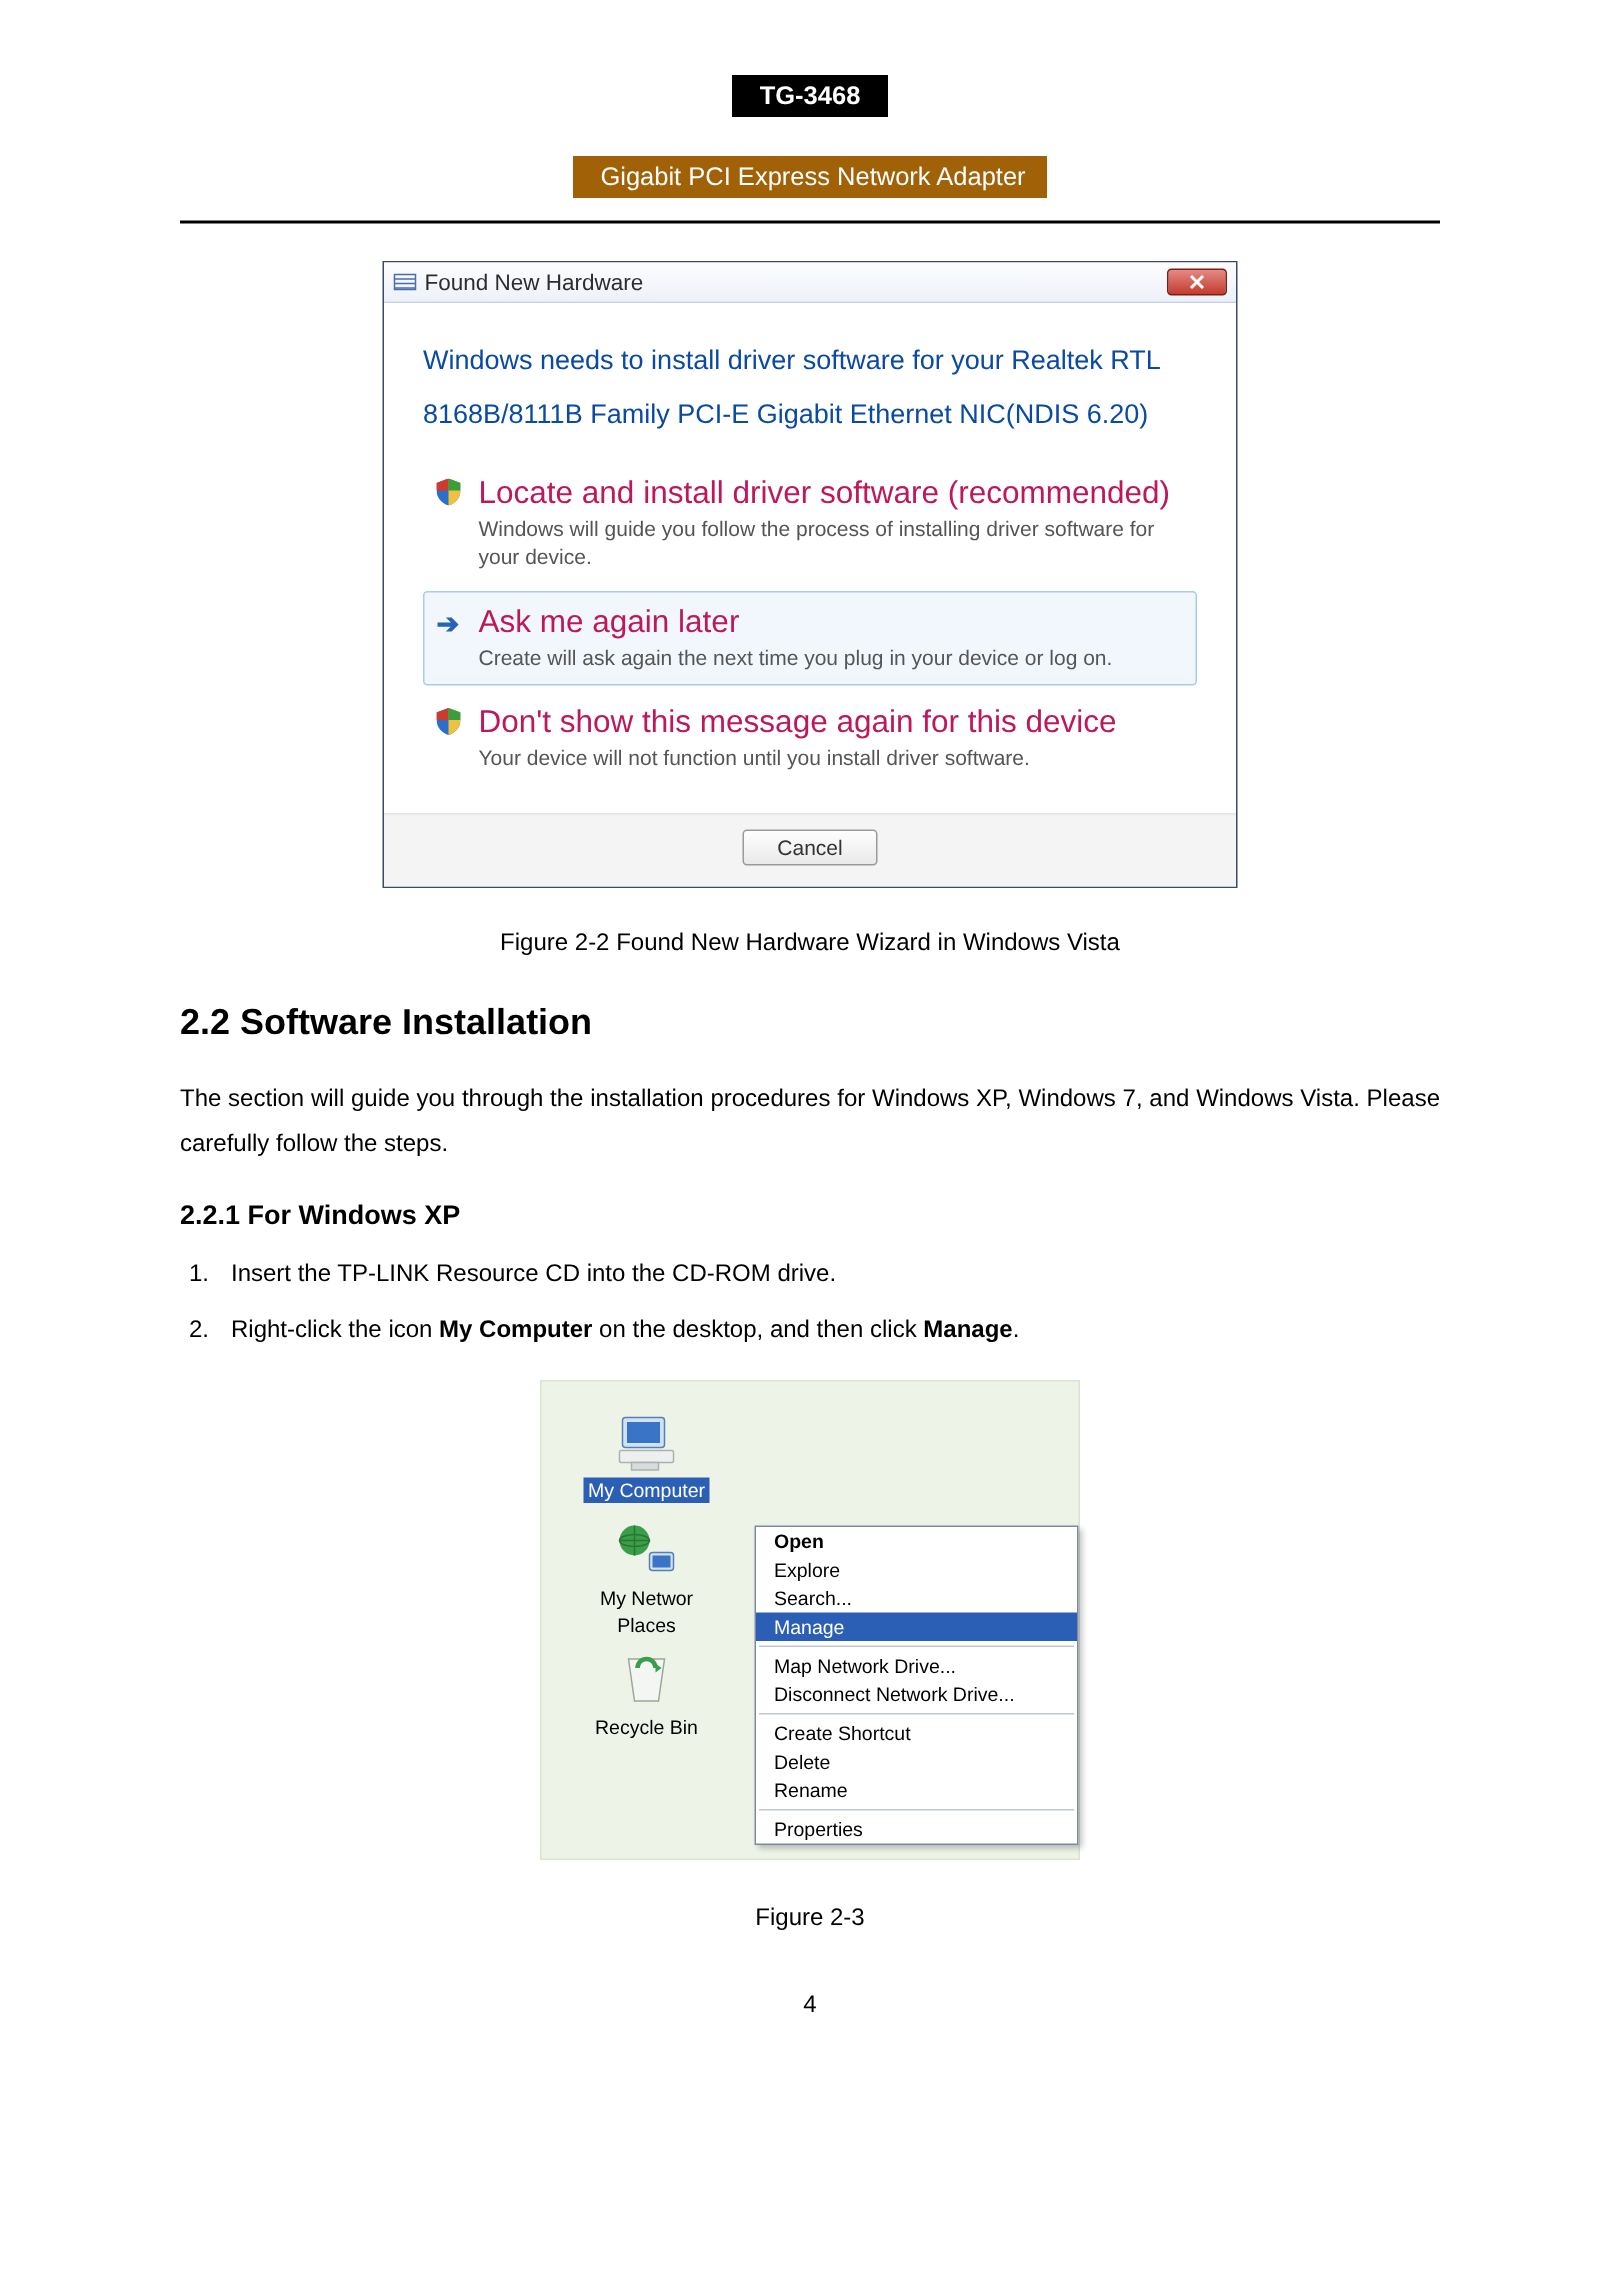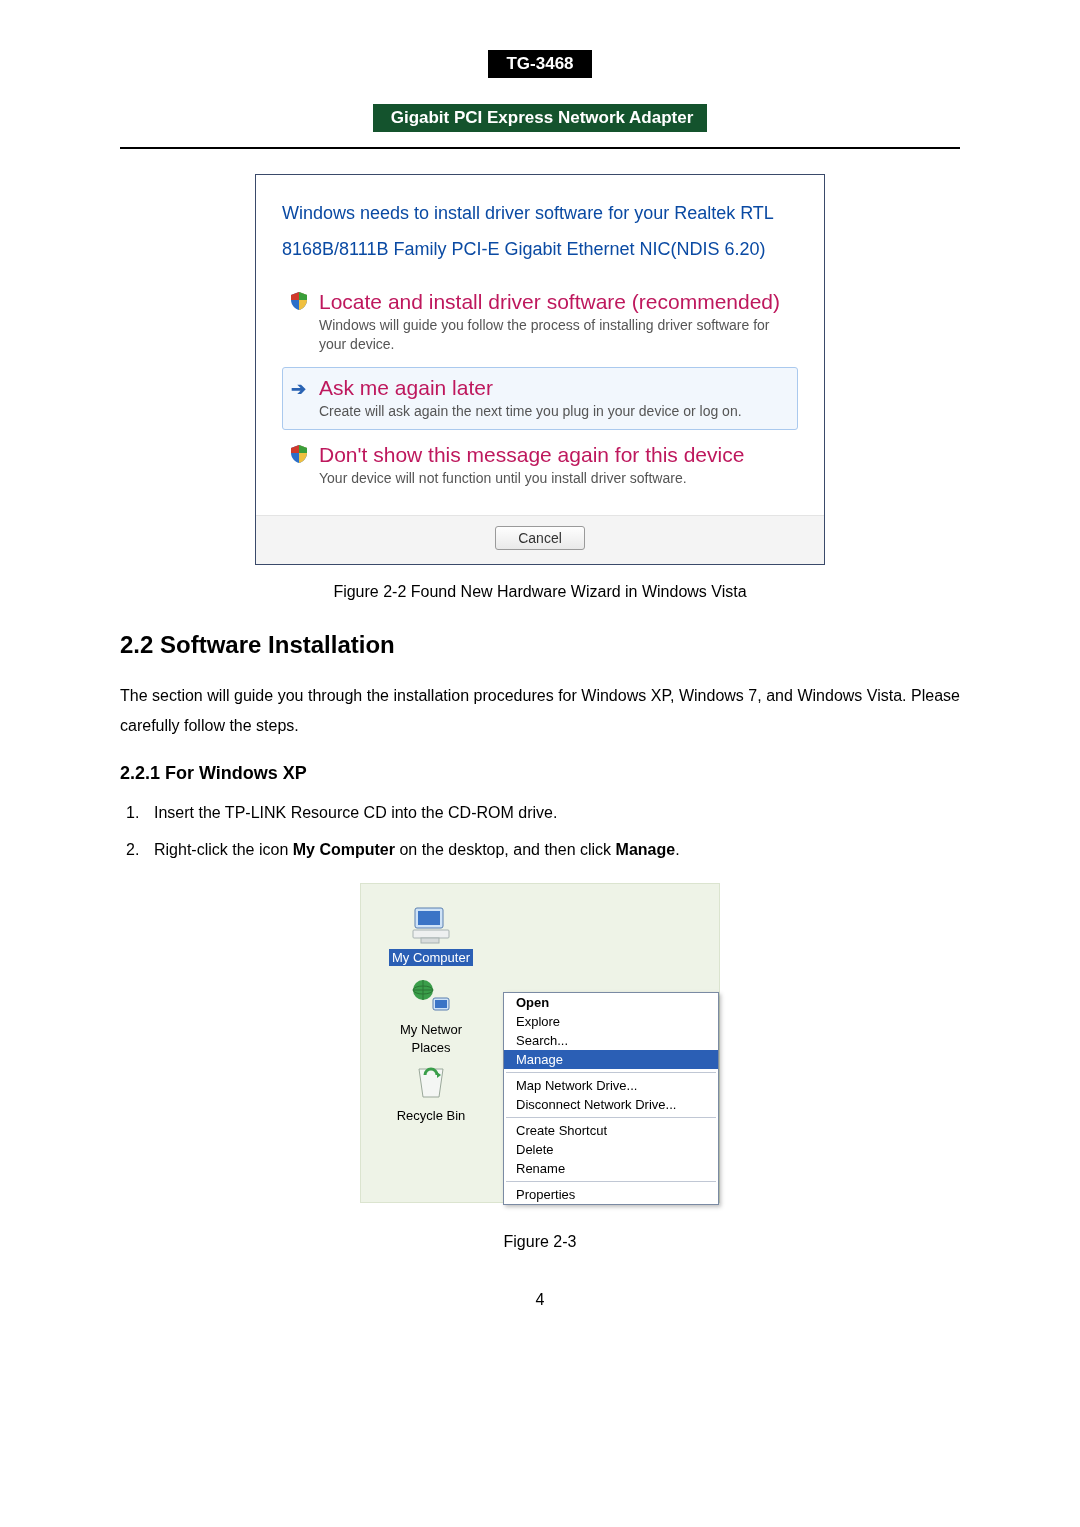--- a/index.html
+++ b/index.html
@@ -1,69 +1,85 @@
 <!DOCTYPE html>
 <html><head>
 <meta charset="utf-8">
 <style>
   * { box-sizing: border-box; margin: 0; padding: 0; }
   body { font-family: Arial, sans-serif; background: #fff; width: 1080px; height: 1527px; padding: 50px 120px; color: #000; }
   .header-bar { display: flex; align-items: center; margin-bottom: 15px; flex-direction: column; }
   .header-model { background: #000; color: #fff; font-weight: bold; font-size: 17px; padding: 4px 18px; }
-  .header-title { background: #14532d; color: #fff; font-weight: bold; font-size: 17px; padding: 4px 14px 4px 18px; flex: 1; }
+  .header-title { background: #a16207; color: #fff; font-weight: normal; font-size: 17px; padding: 4px 14px 4px 18px; flex: 1; }
   .header-gap { width: 14px; background: #fff; height: 26px; }
   .header-rule { border-top: 2px solid #000; margin-bottom: 25px; }
   .dialog { width: 570px; margin: 0 auto 18px; border: 1px solid #3a4a6a; font-family: "Segoe UI", Tahoma, sans-serif; background: #fff; }
   .dialog-titlebar { display: flex; align-items: center; background: linear-gradient(#fdfdff, #ecf1f9); border-bottom: 1px solid #c8d2e6; padding: 4px 6px; }
   .dialog-titlebar-icon { width: 16px; height: 14px; margin-right: 5px; display: inline-flex; align-items: center; justify-content: center; }
   .dialog-titlebar-text { font-size: 15px; color: #2d2d2d; flex: 1; }
   .dialog-close { width: 40px; height: 18px; background: linear-gradient(#e48a85, #c43b2e); border: 1px solid #7a1f16; border-radius: 3px; display: flex; align-items: center; justify-content: center; color: #fff; font-weight: bold; font-size: 12px; }
   .dialog-body { padding: 20px 26px 14px; }
   .dialog-need { color: #0a4aa3; font-size: 18px; line-height: 2.0; margin-bottom: 14px; }
   .option { border: 1px solid transparent; border-radius: 3px; padding: 8px 10px 8px 36px; margin-bottom: 4px; position: relative; }
   .option.hover { border-color: #aac9ee; background: #f2f7fd; }
   .option-icon { position: absolute; left: 8px; top: 10px; width: 18px; height: 18px; }
   .shield { width: 16px; height: 18px; }
   .arrow { color: #2a63b3; font-size: 18px; font-weight: bold; }
   .option-title { font-size: 21px; color: #be185d; }
   .option-desc { font-size: 14px; color: #555; line-height: 1.35; margin-top: 2px; }
   .dialog-footer { display: flex; justify-content: center; padding: 10px 16px 14px; border-top: 1px solid #e4e4e4; background: #f4f4f4; }
   .cancel-btn { font-size: 14px; color: #333; background: linear-gradient(#fefefe,#e9e9e9); border: 1px solid #9a9a9a; border-radius: 3px; padding: 3px 22px; }
-  .fig-caption { text-align: center; font-size: 16px; margin: 18px 0 30px; }
+  .fig-caption { text-align: center; font-size: 16px; margin: 28px 0 30px; }
   .section-heading { font-size: 24px; font-weight: bold; margin-bottom: 22px; }
   .section-sub { font-size: 18px; font-weight: bold; margin: 22px 0 14px; }
   .para { font-size: 16px; line-height: 1.9; text-align: justify; margin-bottom: 10px; }
   .list { padding-left: 6px; }
   .list-item { display: flex; font-size: 16px; line-height: 1.9; margin-bottom: 6px; }
   .list-num { width: 28px; flex-shrink: 0; }
   .bold { font-weight: bold; }
   .ctx-figure { width: 360px; margin: 18px auto 0; background: #eef3e7; border: 1px solid #dbe4cf; padding: 20px 0 0 24px; position: relative; font-family: Tahoma, sans-serif; }
   .desk-icon { text-align: center; width: 92px; margin-bottom: 10px; }
   .desk-icon .img { width: 44px; height: 40px; margin: 0 auto 4px; display: flex; align-items: center; justify-content: center; }
   .desk-icon .label { font-size: 13px; color: #000; }
   .desk-icon .label.sel { background: #2b5fb5; color: #fff; padding: 1px 3px; display: inline-block; }
-  .ctx-menu { position: absolute; right: 0; top: 108px; width: 216px; background: #fff; border: 1px solid #7a8aa3; box-shadow: 2px 2px 4px rgba(0,0,0,0.25); font-size: 13px; }
+  .ctx-menu { position: absolute; right: 0; top: 96px; width: 216px; background: #fff; border: 1px solid #7a8aa3; box-shadow: 2px 2px 4px rgba(0,0,0,0.25); font-size: 13px; }
   .ctx-item { padding: 2px 12px; }
   .ctx-item.bold { font-weight: bold; }
   .ctx-item.sel { background: #2b5fb5; color: #fff; }
   .ctx-sep { border-top: 1px solid #c0c7d4; margin: 3px 2px; }
   .page-num { text-align: center; font-size: 16px; margin-top: 40px; }
 </style>
 </head>
 <body>
 
 <div class="header-bar">
   <div style="flex:1"></div>
   <div class="header-model">TG-3468</div>
   <div class="header-gap"></div>
   <div class="header-title">Gigabit PCI Express Network Adapter</div>
 </div>
 <div class="header-rule"></div>
 
 <div class="dialog">
+  <div class="dialog-titlebar">
+    <span class="dialog-titlebar-icon">
+      <svg viewBox="0 0 16 14" width="16" height="14">
+          <rect x="1" y="2" width="14" height="10" fill="none" stroke="#4a6ea9" stroke-width="1"></rect>
+          <line x1="1" y1="5" x2="15" y2="5" stroke="#4a6ea9"></line>
+          <line x1="1" y1="8" x2="15" y2="8" stroke="#4a6ea9"></line>
+          <line x1="1" y1="11" x2="15" y2="11" stroke="#4a6ea9"></line>
+        </svg>
+    </span>
+    <span class="dialog-titlebar-text">Found New Hardware</span>
+    <span class="dialog-close">
+      <svg width="12" height="10" viewBox="0 0 12 10">
+          <path d="M2 1 L10 9 M10 1 L2 9" stroke="#fff" stroke-width="2"></path>
+        </svg>
+    </span>
+  </div>
   <div class="dialog-body">
     <div class="dialog-need">
       <div>Windows needs to install driver software for your Realtek RTL</div>
       <div>8168B/8111B Family PCI-E Gigabit Ethernet NIC(NDIS 6.20)</div>
     </div>
     <div class="option">
       <span class="option-icon">
         <svg class="shield" viewBox="0 0 16 18">
             <path d="M8 0 L16 3 V8 C16 13 12 17 8 18 C4 17 0 13 0 8 V3 Z" fill="#2b6fc9"></path>
             <path d="M8 0 L16 3 V8 C16 13 12 17 8 18 V0 Z" fill="#f0c040"></path>

